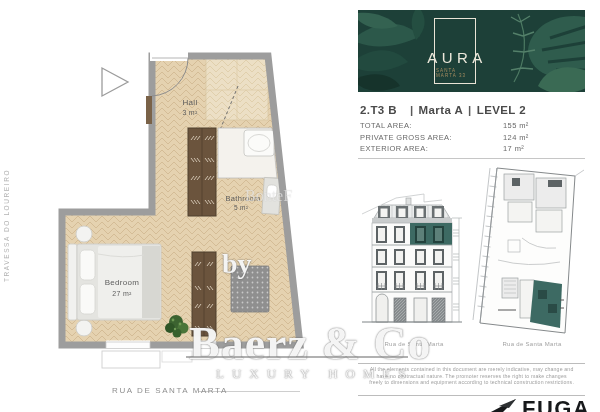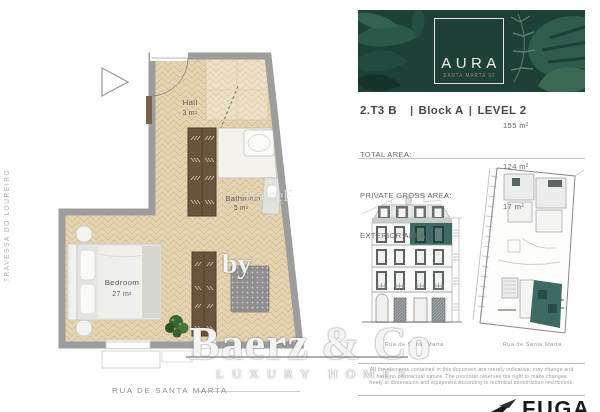--- a/index.html
+++ b/index.html
@@ -22,35 +22,35 @@
       text-shadow:0 0 2px rgba(90,90,90,.65),0 0 1px rgba(90,90,90,.55);}
   #wm-by{left:222px;top:248px;font-size:28px;font-weight:bold;}
   #wm-brand{left:189px;top:317px;font-size:46px;font-weight:bold;letter-spacing:1px;}
   #wm-line{left:186px;top:356px;width:222px;height:2px;background:rgba(125,125,125,.6);z-index:60;}
   #wm-tagline{left:196px;top:366px;font-size:13px;letter-spacing:8px;padding-left:20px;}
   #wm-faint{left:245px;top:187px;font-size:16px;color:rgba(255,255,255,.55);
       text-shadow:0 0 1px rgba(120,120,120,.35);text-align:right;}
 
   
   #brand-card{left:358px;top:10px;width:227px;height:82px;background:#1d4038;overflow:hidden;z-index:10;}
-  #aura-frame{position:absolute;left:76px;top:8px;width:70px;height:66px;
+  #aura-frame{position:absolute;left:76px;top:8px;width:42px;height:66px;
       border:1px solid #e9e4d6;display:flex;flex-direction:column;align-items:center;
       justify-content:flex-end;padding-bottom:5px;box-sizing:border-box;}
   #aura-logo{color:#ece8db;font-size:15px;letter-spacing:4.5px;margin-left:4px;}
   #aura-sub{color:#a88d60;font-size:4.5px;letter-spacing:1.1px;margin-top:2px;margin-left:1px;}
 
   #unit-header{left:360px;top:104px;font-size:11.5px;font-weight:600;color:#4a4a4a;
       letter-spacing:.4px;z-index:10;}
   #unit-header .sep{margin:0 5px;color:#5a5a5a;}
   #unit-header .unit{margin-right:8px;}
 
   #area-table{left:360px;top:121px;width:225px;font-size:7.5px;color:#686868;
       letter-spacing:.4px;z-index:10;}
   .area-row{display:flex;margin-bottom:2.6px;}
-  .area-row .lbl{width:143px;margin-top:29px;}
+  .area-row .lbl{width:143px;}
   #divider{left:358px;top:158px;width:227px;height:0;border-top:1px solid #c6c6c6;z-index:10;}
 
   .drawing{z-index:9;}
   .caption{position:absolute;font-size:6px;color:#a3a3a3;letter-spacing:.3px;
       text-align:center;z-index:9;}
   #elev-caption{left:366px;top:341px;width:96px;}
   #site-caption{left:482px;top:341px;width:100px;}
 
   #disclaimer{left:358px;top:363px;width:227px;border-top:1px solid #bcbcbc;
       border-bottom:1px solid #bcbcbc;padding:2px 0 3px;z-index:10;}
@@ -206,21 +206,21 @@
       <path d="M164,58 l11,1 M164,58 l-11,2"></path>
     </g>
   </svg>
   <div id="aura-frame">
     <div id="aura-logo">AURA</div>
     <div id="aura-sub">SANTA MARTA 33</div>
   </div>
 </div>
 
 <div id="unit-header" class="abs">
-  <span class="unit">2.T3 B</span><span class="sep">|</span><span>Block A</span><span class="sep">|</span><span>LEVEL 2</span>
+  <span class="unit">2.T3 B</span><span class="sep">|</span><span>Marta A</span><span class="sep">|</span><span>LEVEL 2</span>
 </div>
 
 <div id="area-table" class="abs">
   <div class="area-row">
     <span class="lbl">TOTAL AREA:</span>
     <span class="val">155 m²</span>
   </div>
   <div class="area-row">
     <span class="lbl">PRIVATE GROSS AREA:</span>
     <span class="val">124 m²</span>

